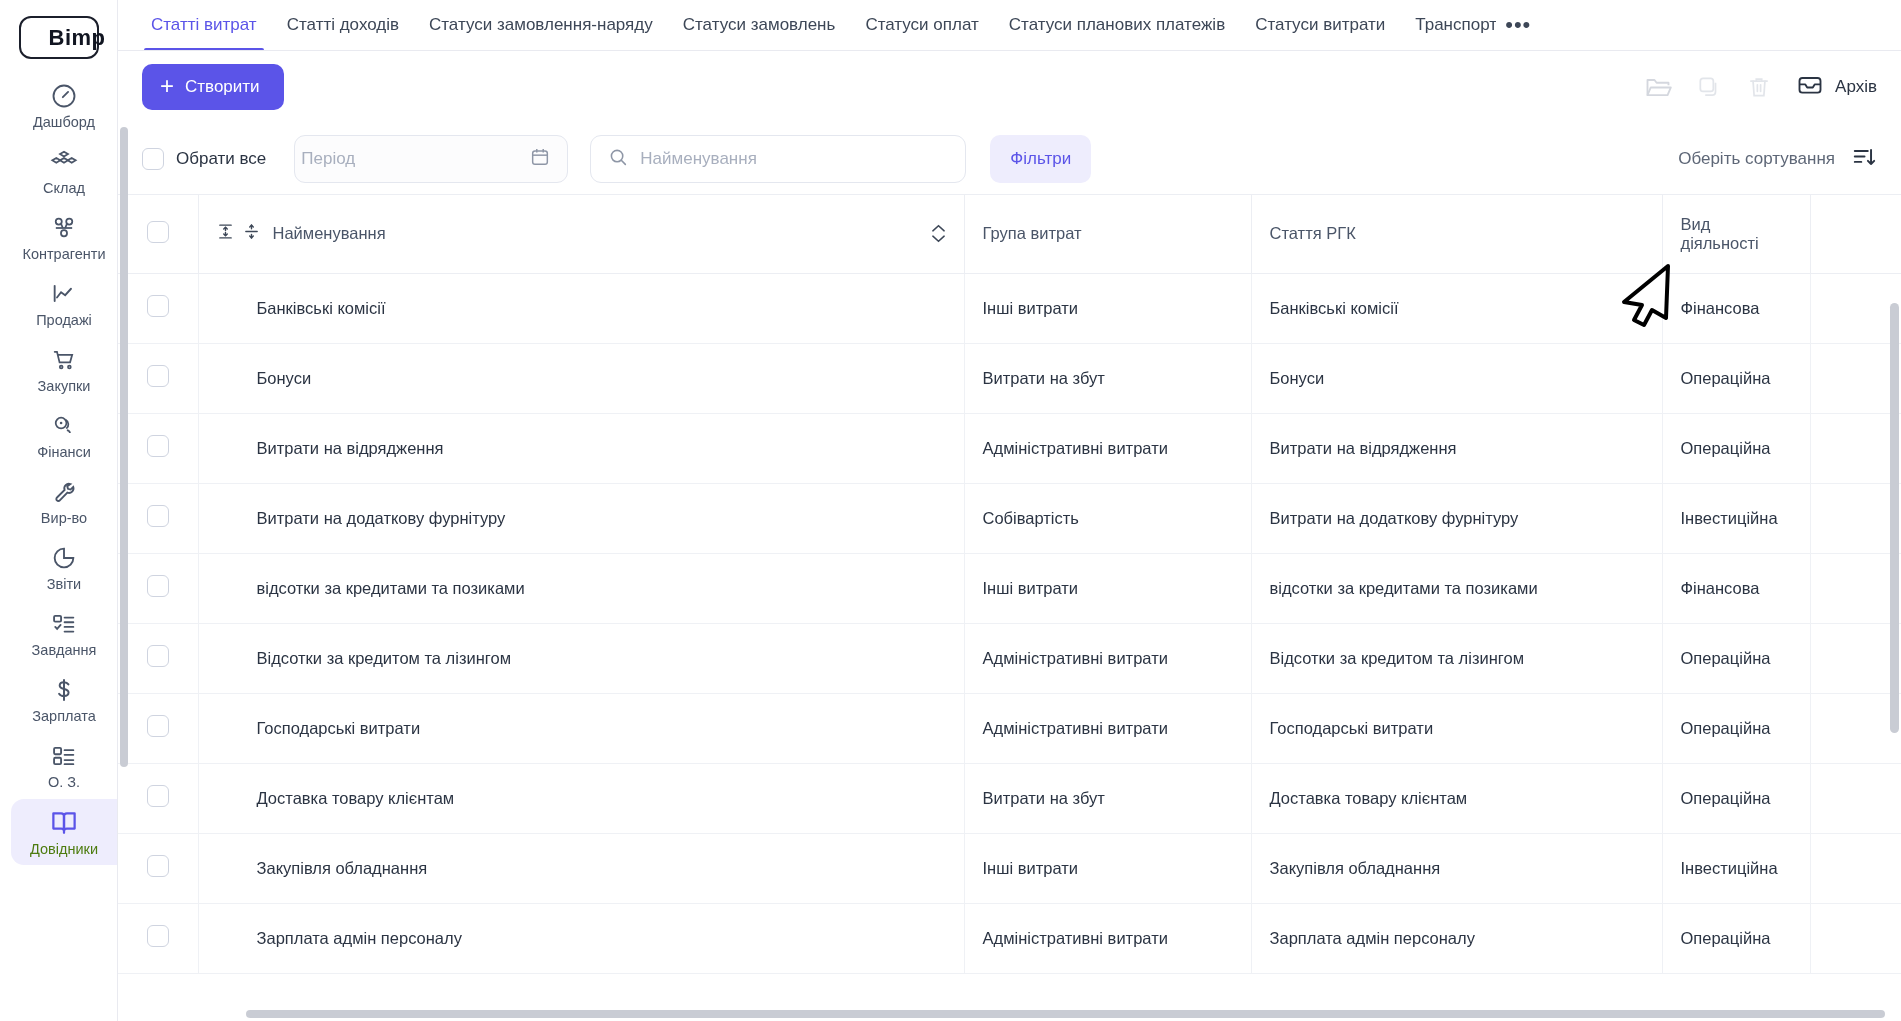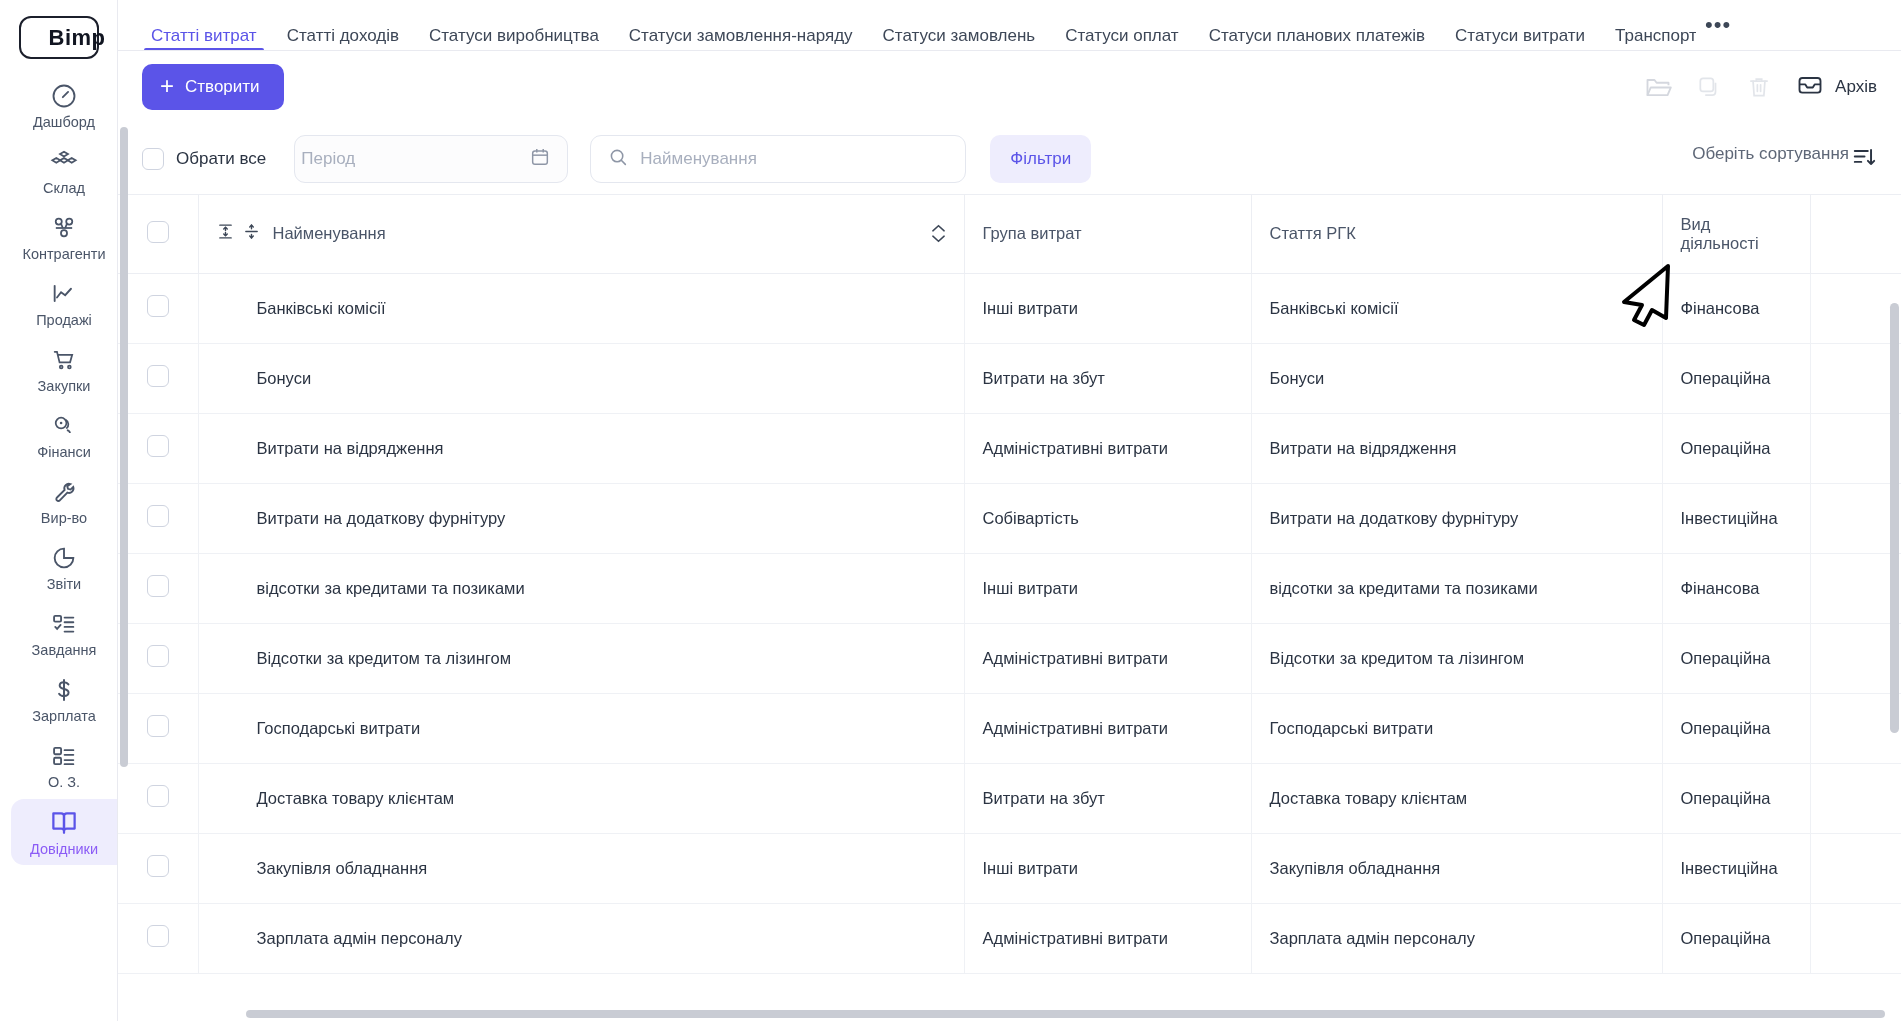--- a/index.html
+++ b/index.html
@@ -44,38 +44,38 @@
     border-radius: 13px 0 0 13px;
     margin-left: 11px;
     cursor: pointer;
     padding: 4px 2px;
   }
   .nav-item .nav-label {
     font-size: 14.5px; line-height: 1.05; color: #4a5568; text-align:center; white-space:nowrap;
   }
   .nav-item svg { display:block; }
   .nav-item.active { background: #eeedfd; }
-  .nav-item.active .nav-label { color: #8b5cf6; }
+  .nav-item.active .nav-label { color: #4d7c0f; }
   .nav-item.active svg { stroke: #5b54e8; }
 
   
   .main { flex: 1 1 auto; display: flex; flex-direction: column; min-width: 0; background:#ffffff; position:relative; }
 
   
   .tabbar {
     height: 51px; flex: 0 0 51px;
     border-bottom: 1px solid #e9eaf0;
     display: flex; align-items: stretch;
     padding-left: 18px; padding-right: 8px;
     overflow: hidden;
     background: #ffffff;
   }
   .tab {
-    display:flex; align-items:flex-end;
-    padding: 4px 15px;
+    display:flex; align-items:center;
+    padding: 12px 15px;
     font-size: 17px; color: #3d4757; white-space: nowrap;
     cursor: pointer; position: relative;
   }
   .tab.active { color: #5b54e8; }
   .tab.active::after {
     content:""; position:absolute; left: 8px; right: 8px; bottom: -1px; height: 3px;
     background: #5b54e8; border-radius: 2px 2px 0 0;
   }
   .tab.clipped { overflow:hidden; max-width: 96px; padding-right: 0; }
   .tab-more {
@@ -131,21 +131,21 @@
     border:none; outline:none; background:transparent; font-size:17px; color:#2b3443;
     width:100%; font-family:"Liberation Sans", sans-serif;
   }
   .field input::placeholder { color: #a8afbe; }
   .btn-filters {
     height: 48px; padding: 0 20px; border-radius: 10px; border:none;
     background:#eeedfd; color:#5b54e8; font-size:17px; cursor:pointer;
     font-family:"Liberation Sans", sans-serif;
   }
   .filter-spacer { flex:1 1 auto; }
-  .sortgroup { display:flex; align-items:flex-start; gap: 2px; cursor:pointer; }
+  .sortgroup { display:flex; align-items:center; gap: 16px; cursor:pointer; }
   .sort-label { font-size:17px; color:#5e6777; white-space:nowrap; }
 
   
   .tablewrap { flex:1 1 auto; position:relative; overflow:hidden; background:#fff; }
   table.grid { width: 1877px; border-collapse: collapse; table-layout: fixed; }
   table.grid col.c-chk  { width: 80px; }
   table.grid col.c-name { width: 766px; }
   table.grid col.c-grp  { width: 287px; }
   table.grid col.c-rgk  { width: 411px; }
   table.grid col.c-vid  { width: 148px; }
@@ -347,23 +347,20 @@
   </aside>
 
   <section class="main">
 
     <div class="tabbar">
       <div class="tab active">
           <span>Статті витрат</span>
         </div>
       <div class="tab">
           <span>Статті доходів</span>
-        </div>
-      <div class="tab">
-          <span>Статуси виробництва</span>
         </div>
       <div class="tab">
           <span>Статуси замовлення-наряду</span>
         </div>
       <div class="tab">
           <span>Статуси замовлень</span>
         </div>
       <div class="tab">
           <span>Статуси оплат</span>
         </div>

